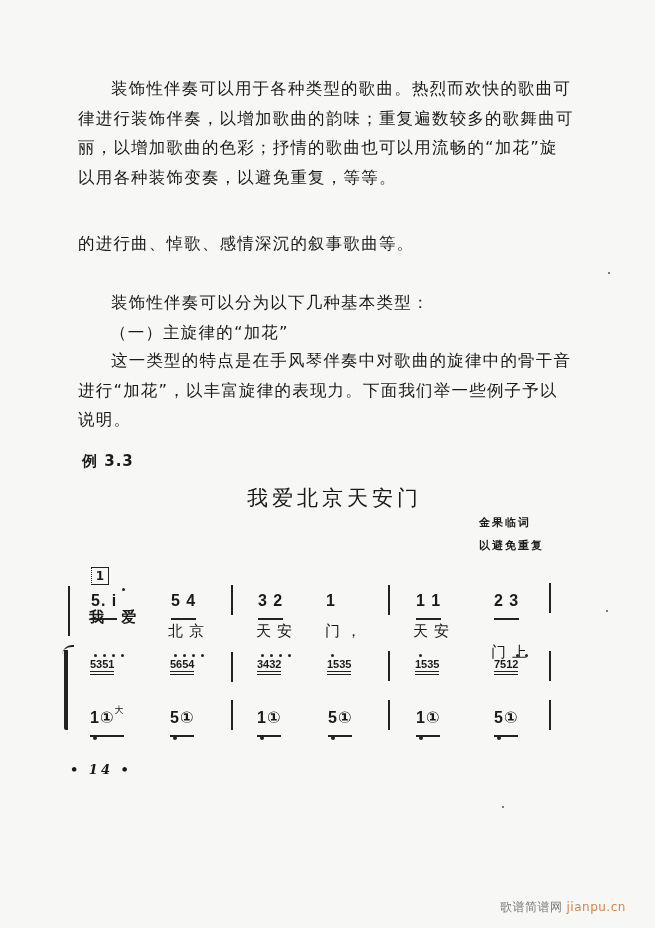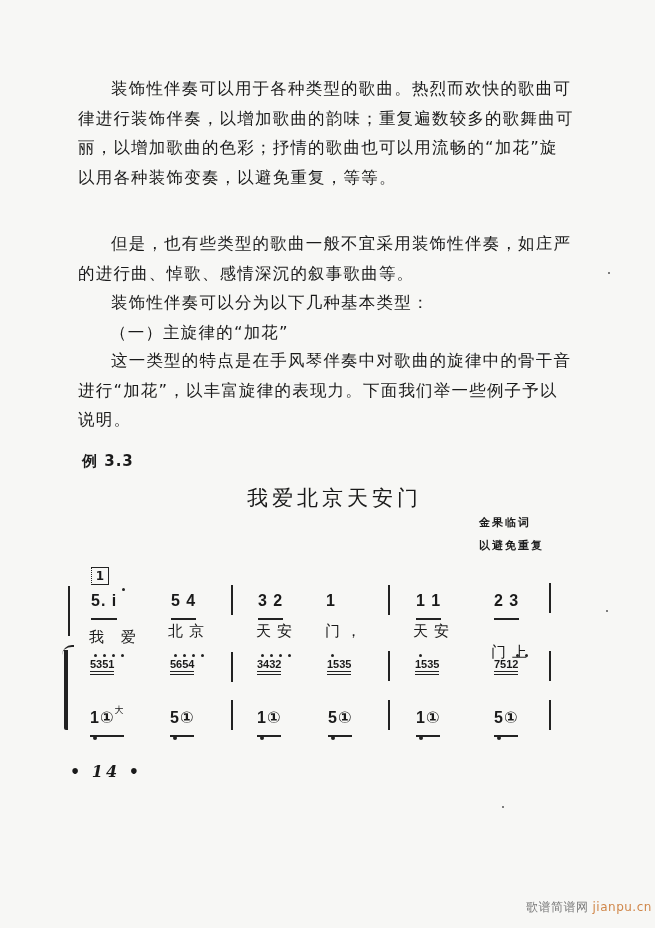--- a/index.html
+++ b/index.html
@@ -29,38 +29,37 @@
     .ul1 { border-bottom: 2px solid #222; padding-bottom: 8px; }
     .ul2 { border-bottom: 4px double #222; padding-bottom: 1px; }
     .lyric { position: absolute; font-size: 15px; letter-spacing: 6px; }
     .dot-above { position: absolute; width: 3px; height: 3px; border-radius: 50%; background: #222; }
     .dot-below { position: absolute; width: 4px; height: 4px; border-radius: 50%; background: #222; }
     .brace { position: absolute; left: 64px; top: 650px; width: 8px; height: 80px; border-left: 4px solid #222; border-radius: 0 0 0 2px; }
     .brace-tip { position: absolute; left: 62px; top: 645px; width: 12px; height: 8px; border-top: 2px solid #222; border-radius: 10px 0 0 0; }
     .system-line { position: absolute; left: 68px; top: 586px; width: 2px; height: 50px; background: #222; }
     .sup { font-size: 9px; vertical-align: top; position: relative; top: -4px; font-weight: normal; }
 
-    .page-number { position: absolute; left: 70px; top: 762px; font-size: 16px; font-style: italic; font-weight: bold; font-family: "DejaVu Serif", serif; letter-spacing: 3px; }
-    .watermark { position: absolute; left: 526px; top: 899px; font-size: 12px; letter-spacing: 0.5px; }
+    .page-number { position: absolute; left: 70px; top: 762px; font-size: 13px; font-style: italic; font-weight: bold; font-family: "DejaVu Serif", serif; letter-spacing: 3px; }
+    .watermark { position: absolute; left: 500px; top: 899px; font-size: 12px; letter-spacing: 0.5px; }
     .watermark .cn { color: #7a7a7a; font-family: "DejaVu Serif", serif; }
     .watermark .url { color: #d0874a; margin-left: 4px; }
     .speck { position: absolute; width: 2px; height: 2px; background: #555; border-radius: 50%; }
   </style>
 </head>
 <body>
 
 <div class="para" style="top:74px;">
   <span class="line indent">装饰性伴奏可以用于各种类型的歌曲。热烈而欢快的歌曲可</span>
   <span class="line">律进行装饰伴奏，以增加歌曲的韵味；重复遍数较多的歌舞曲可</span>
   <span class="line">丽，以增加歌曲的色彩；抒情的歌曲也可以用流畅的“加花”旋</span>
   <span class="line">以用各种装饰变奏，以避免重复，等等。</span>
 </div>
 
 <div class="para" style="top:229px;">
-  <span class="line indent">但是，也有些类型的歌曲一般不宜采用装饰性伴奏，如庄严</span>
   <span class="line">的进行曲、悼歌、感情深沉的叙事歌曲等。</span>
 </div>
 
 <div class="para" style="top:288px;">
   <span class="line indent">装饰性伴奏可以分为以下几种基本类型：</span>
 </div>
 
 <div class="subhead" style="top:322px;">（一）主旋律的“加花”</div>
 
 <div class="para" style="top:346px;">
@@ -94,21 +93,21 @@
   <div class="barline" style="left:549px; top:700px; height:30px;"></div>
 
   <span class="note ul1" style="left:91px; top:592px;">5. i</span>
   <div class="dot-above" style="left:122px; top:588px;"></div>
   <span class="note ul1" style="left:171px; top:592px;">5 4</span>
   <span class="note ul1" style="left:258px; top:592px;">3 2</span>
   <span class="note" style="left:326px; top:592px;">1</span>
   <span class="note ul1" style="left:416px; top:592px;">1 1</span>
   <span class="note ul1" style="left:494px; top:592px;">2 3</span>
 
-  <span class="lyric" style="left:89px; top:628px;">我 爱</span>
+  <span class="lyric" style="left:89px; top:608px;font-weight:bold;">我 爱</span>
   <span class="lyric" style="left:168px; top:622px;">北京</span>
   <span class="lyric" style="left:256px; top:622px;">天安</span>
   <span class="lyric" style="left:325px; top:622px;">门，</span>
   <span class="lyric" style="left:413px; top:622px;">天安</span>
   <span class="lyric" style="left:491px; top:622px;margin-top:21px;">门上</span>
 
   <span class="note small ul2" style="left:90px; top:658px;">5351</span>
   <span class="note small ul2" style="left:170px; top:658px;">5654</span>
   <span class="note small ul2" style="left:257px; top:658px;">3432</span>
   <span class="note small ul2" style="left:327px; top:658px;">1535</span>

